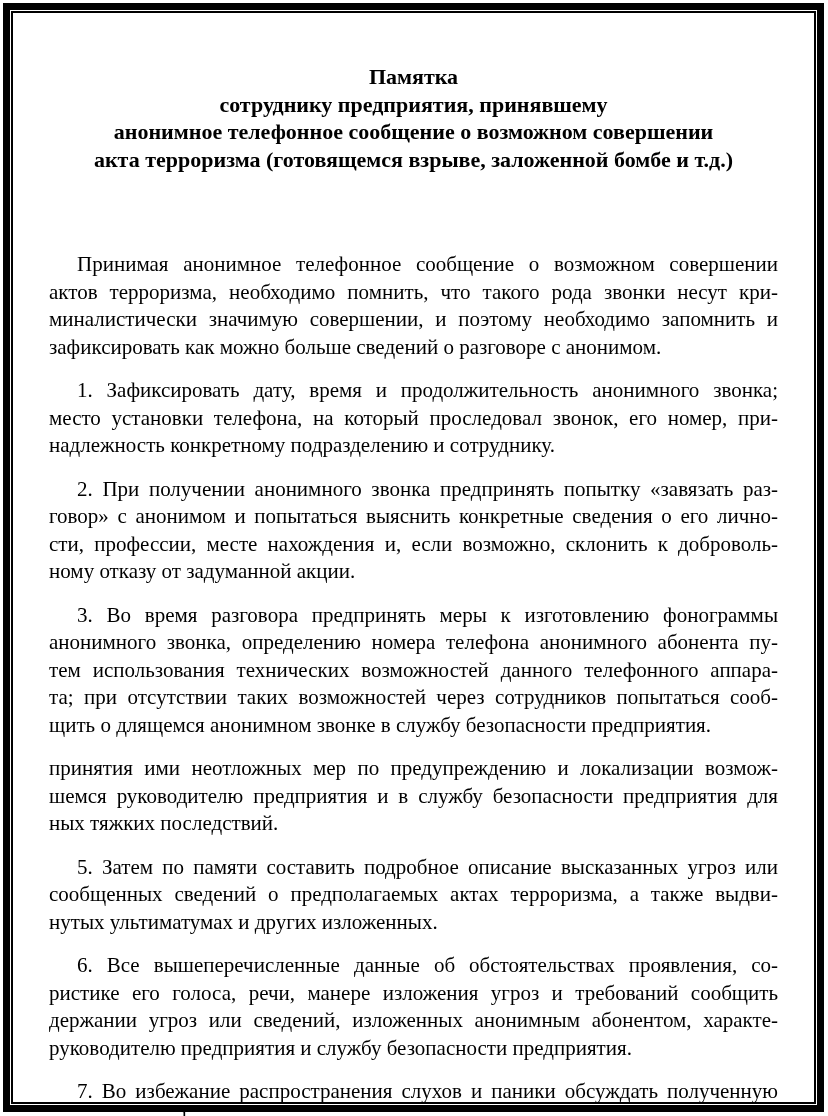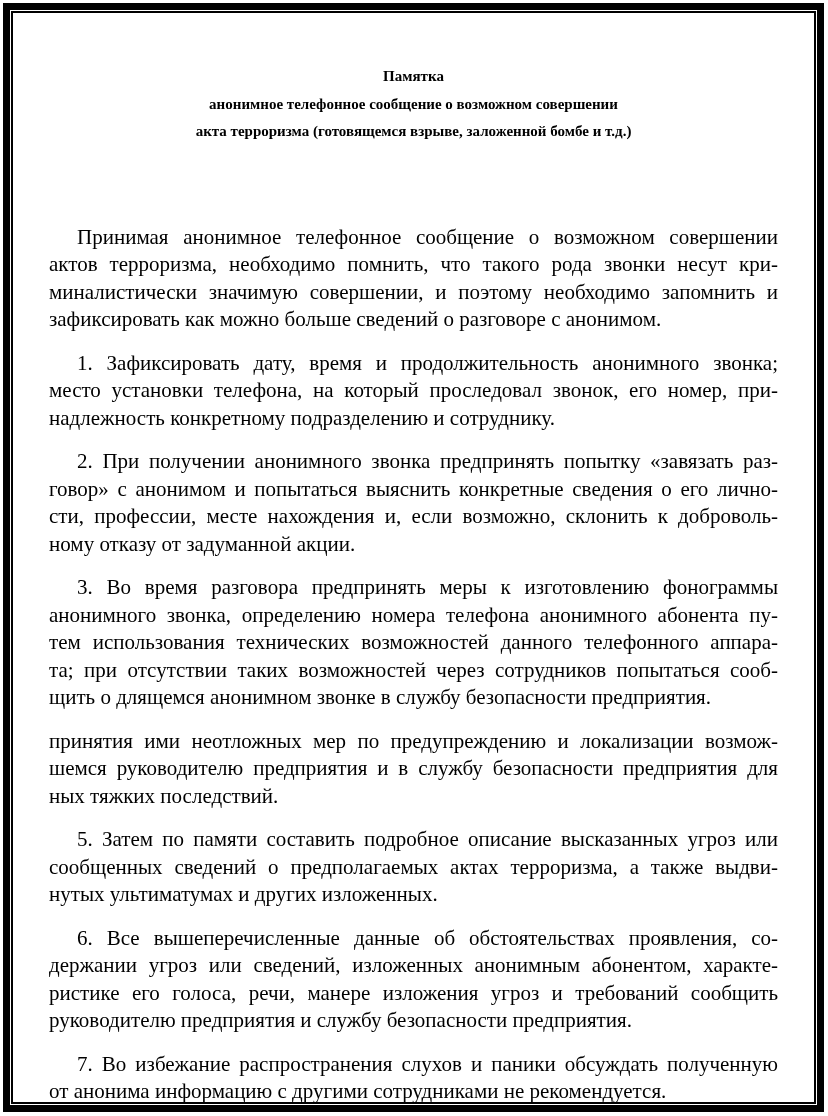--- a/index.html
+++ b/index.html
@@ -22,21 +22,21 @@
   .inner-frame {
     width: 100%;
     height: 100%;
     border: 2px solid #000000;
     box-sizing: border-box;
     padding: 50px 20px 0 20px;
   }
   .doc-title {
     text-align: center;
     font-weight: bold;
-    font-size: 15px;
+    font-size: 22px;
     line-height: 27.5px;
   }
   .doc-body {
     margin-top: 78px;
     font-size: 21px;
     line-height: 27.5px;
   }
   .para { margin: 16px; padding: 0; }
   .line {
     text-align: justify;
@@ -51,20 +51,21 @@
 </style>
 </head>
 <body>
 
 <div class="page">
   <div class="outer-frame">
     <div class="inner-frame">
 
       <div class="doc-title">
         <div class="title-line">Памятка</div>
+        <div class="title-line">сотруднику предприятия, принявшему</div>
         <div class="title-line">анонимное телефонное сообщение о возможном совершении</div>
         <div class="title-line">акта терроризма (готовящемся взрыве, заложенной бомбе и т.д.)</div>
       </div>
 
       <div class="doc-body">
 
         <div class="para">
           <div class="line first">Принимая анонимное телефонное сообщение о возможном совершении</div>
           <div class="line">актов терроризма, необходимо помнить, что такого рода звонки несут кри-</div>
           <div class="line">миналистически значимую совершении, и поэтому необходимо запомнить и</div>
@@ -99,22 +100,22 @@
         </div>
 
         <div class="para">
           <div class="line first">5. Затем по памяти составить подробное описание высказанных угроз или</div>
           <div class="line">сообщенных сведений о предполагаемых актах терроризма, а также выдви-</div>
           <div class="line last">нутых ультиматумах и других изложенных.</div>
         </div>
 
         <div class="para">
           <div class="line first">6. Все вышеперечисленные данные об обстоятельствах проявления, со-</div>
+          <div class="line">ристике его голоса, речи, манере изложения угроз и требований сообщить</div>
           <div class="line">держании угроз или сведений, изложенных анонимным абонентом, характе-</div>
-          <div class="line">ристике его голоса, речи, манере изложения угроз и требований сообщить</div>
           <div class="line last">руководителю предприятия и службу безопасности предприятия.</div>
         </div>
 
         <div class="para">
           <div class="line first">7. Во избежание распространения слухов и паники обсуждать полученную</div>
           <div class="line last">от анонима информацию с другими сотрудниками не рекомендуется.</div>
         </div>
 
       </div>
     </div>

